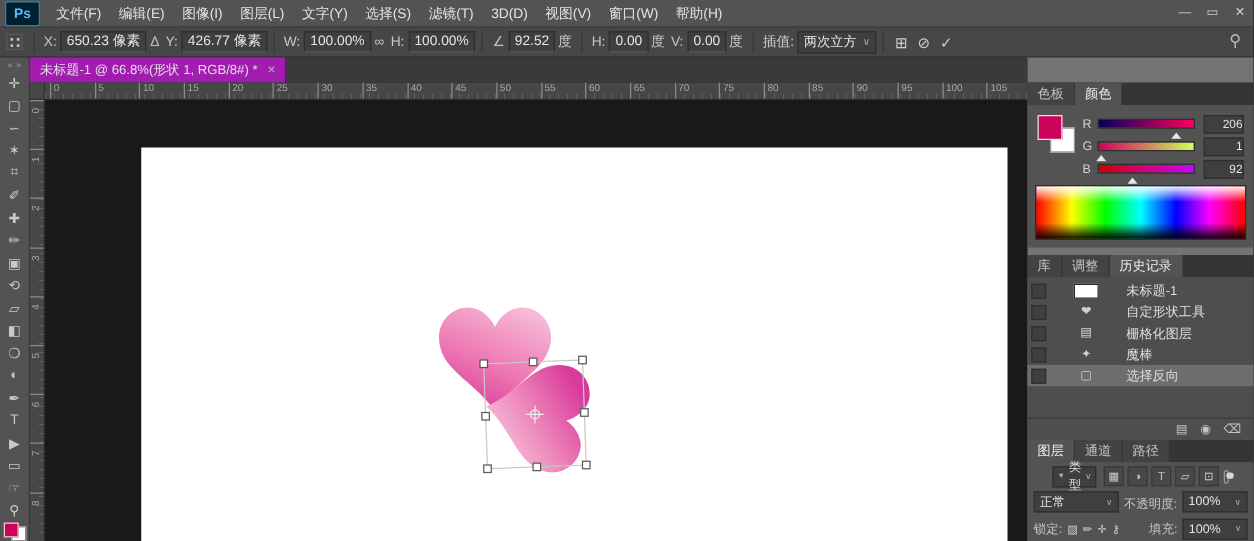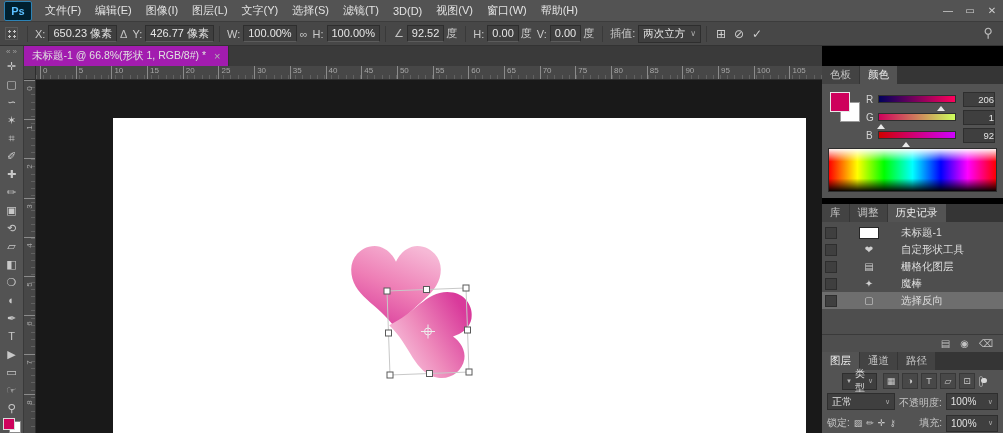--- a/index.html
+++ b/index.html
@@ -57,21 +57,21 @@
   .vruler{position:absolute;left:24px;top:80px;width:12px;height:353px;background:#474747;
           border-right:1px solid #2e2e2e;box-sizing:border-box;display:flex;flex-direction:column;overflow:hidden;
           background-image:repeating-linear-gradient(180deg,#616161 0 1px,transparent 1px 7.2px);
           background-size:4px 100%;background-position:right 0;background-repeat:no-repeat;}
   .vtick{flex:none;height:39.2px;border-top:1px solid #8b8b8b;box-sizing:border-box;position:relative;}
   .vtick span{position:absolute;left:0;top:3px;width:10px;text-align:center;font-size:8px;color:#a6a6a6;
               transform:rotate(-90deg);display:block;}
   
   .canvas{position:absolute;left:36px;top:80px;width:786px;height:353px;background:#191919;}
   
-  .dock{position:absolute;left:822px;top:46px;width:181px;height:387px;background:#000000;}
+  .dock{position:absolute;left:822px;top:46px;width:181px;height:387px;background:#737373;}
   .ptabs{display:flex;height:18px;background:#353535;font-size:10.5px;align-items:flex-end;}
   .ptab{height:18px;display:flex;align-items:center;padding:0 8px;background:#434343;color:#c4c4c4;margin-right:1px;}
   .ptab.active{background:#535353;color:#ececec;}
   .pbody{background:#535353;}
   
   .color-panel{position:absolute;left:0;top:20px;width:181px;}
   .color-body{position:relative;height:114px;}
   .swatch-pair{position:absolute;left:8px;top:8px;width:30px;height:30px;}
   .swatch-fg{position:absolute;left:0;top:0;width:18px;height:18px;background:#ce015c;border:1px solid #e8e8e8;z-index:2;}
   .swatch-bg{position:absolute;right:0;bottom:0;width:18px;height:18px;background:#fff;border:1px solid #9a9a9a;}

